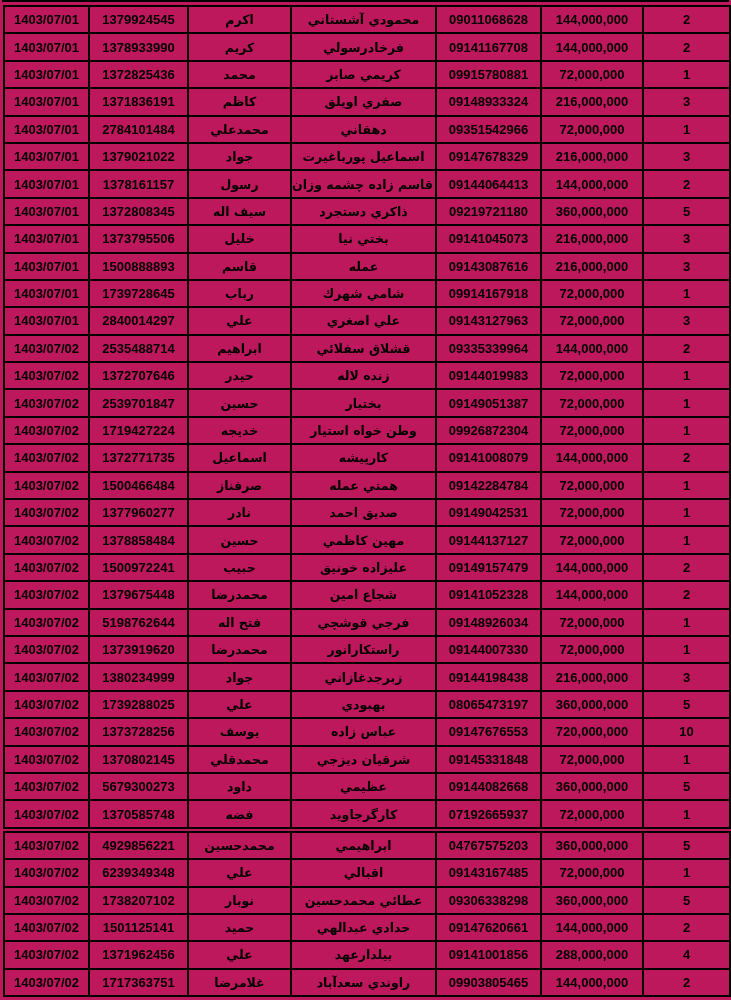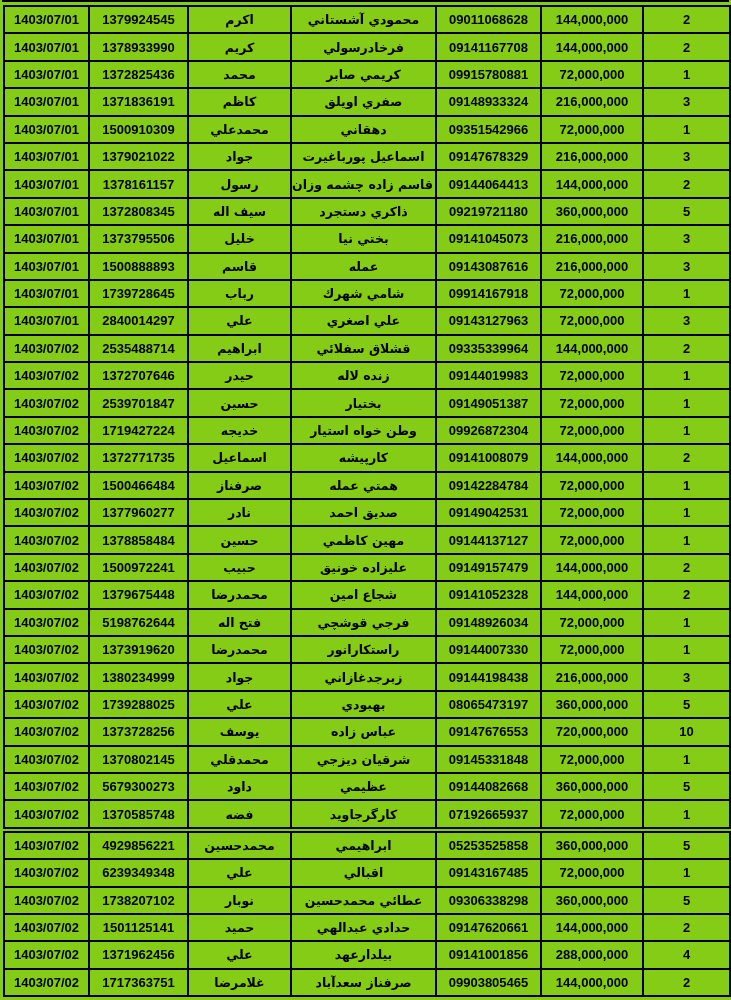--- a/index.html
+++ b/index.html
@@ -4,21 +4,21 @@
 <style>
   html, body {
     margin: 0;
     padding: 0;
     background: #ffffff;
   }
   #page {
     position: relative;
     width: 731px;
     height: 1000px;
-    background: #84cc16;
+    background: #be185d;
     overflow: hidden;
     font-family: "Liberation Sans", "DejaVu Sans", sans-serif;
   }
   
   #prev-row-edge {
     position: absolute;
     top: 0;
     left: 2px;
     width: 727px;
     height: 2px;
@@ -114,21 +114,21 @@
       <td class="num">1403/07/01</td>
       <td class="num">1371836191</td>
       <td class="fa">كاظم</td>
       <td class="fa">صفري اويلق</td>
       <td class="num">09148933324</td>
       <td class="num">216,000,000</td>
       <td class="num">3</td>
     </tr>
         <tr>
       <td class="num">1403/07/01</td>
-      <td class="num">1500910309</td>
+      <td class="num">2784101484</td>
       <td class="fa">محمدعلي</td>
       <td class="fa">دهقاني</td>
       <td class="num">09351542966</td>
       <td class="num">72,000,000</td>
       <td class="num">1</td>
     </tr>
         <tr>
       <td class="num">1403/07/01</td>
       <td class="num">1379021022</td>
       <td class="fa">جواد</td>
@@ -351,21 +351,21 @@
       <td class="fa">كارگرجاويد</td>
       <td class="num">07192665937</td>
       <td class="num">72,000,000</td>
       <td class="num">1</td>
     </tr>
         <tr>
       <td class="num">1403/07/02</td>
       <td class="num">4929856221</td>
       <td class="fa">محمدحسين</td>
       <td class="fa">ابراهيمي</td>
-      <td class="num">05253525858</td>
+      <td class="num">04767575203</td>
       <td class="num">360,000,000</td>
       <td class="num">5</td>
     </tr>
         <tr>
       <td class="num">1403/07/02</td>
       <td class="num">6239349348</td>
       <td class="fa">علي</td>
       <td class="fa">اقبالي</td>
       <td class="num">09143167485</td>
       <td class="num">72,000,000</td>
@@ -395,21 +395,21 @@
       <td class="fa">علي</td>
       <td class="fa">بيلدارعهد</td>
       <td class="num">09141001856</td>
       <td class="num">288,000,000</td>
       <td class="num">4</td>
     </tr>
         <tr>
       <td class="num">1403/07/02</td>
       <td class="num">1717363751</td>
       <td class="fa">غلامرضا</td>
-      <td class="fa">صرفناز سعدآباد</td>
+      <td class="fa">راوندي سعدآباد</td>
       <td class="num">09903805465</td>
       <td class="num">144,000,000</td>
       <td class="num">2</td>
     </tr>
       </tbody>
   </table>
 
 </div>
 
 </body></html>

